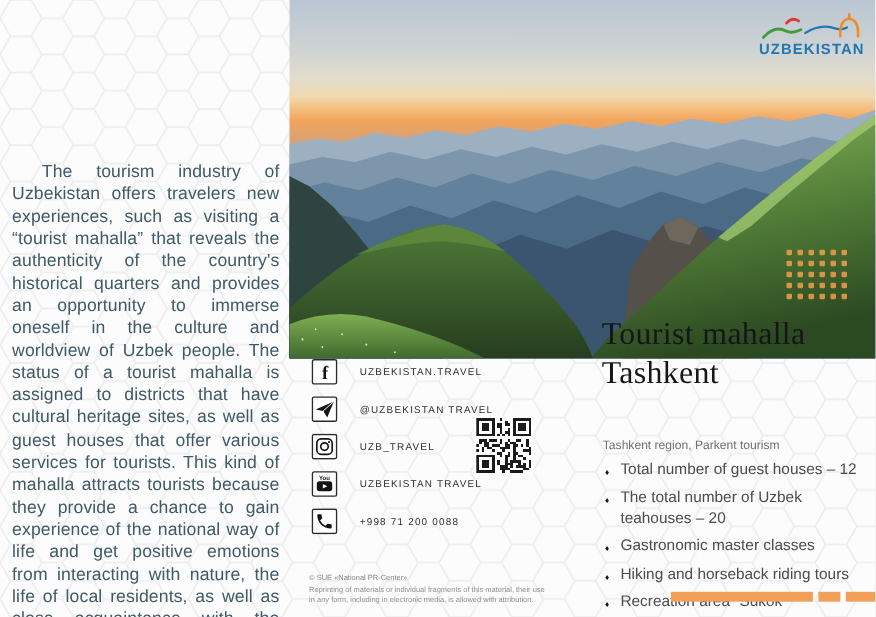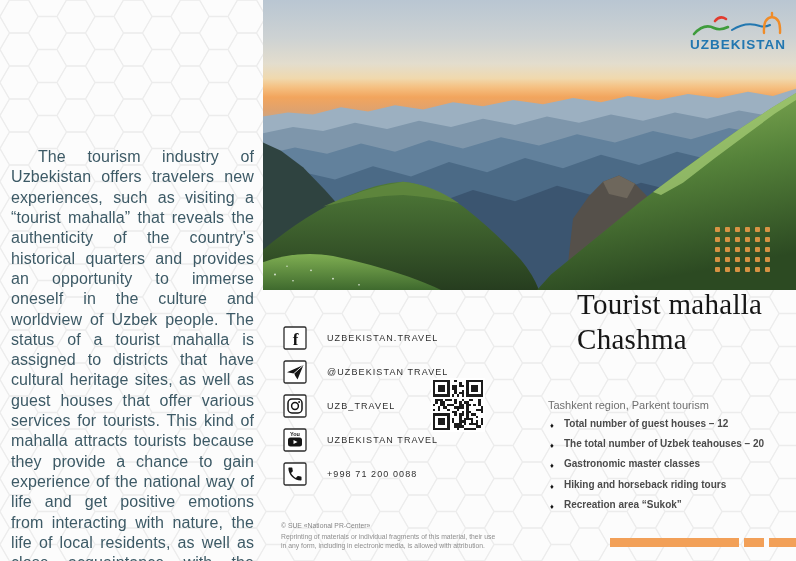--- a/index.html
+++ b/index.html
@@ -1,21 +1,21 @@
 <!DOCTYPE html>
 <html><head>
 <meta charset="utf-8">
 <style>
   html,body{margin:0;padding:0;background:#e9e9e9;}
   .page{position:relative;width:796px;height:561px;background:#fcfcfc;overflow:hidden;
         font-family:"Liberation Sans",sans-serif;margin:0 auto;}
   .pattern-layer{position:absolute;left:0;top:0;width:796px;height:561px;}
 
   
-  .photo{position:absolute;left:263px;top:0;width:533px;height:290px;}
+  .photo{position:absolute;left:263px;top:0;width:533px;height:326px;}
   .photo > svg.scene{display:block;width:100%;height:100%;}
   .logo{position:absolute;top:10px;right:6px;width:104px;height:46px;}
   .dot-grid{position:absolute;left:452px;top:227px;display:grid;
             grid-template-columns:repeat(6,5px);grid-auto-rows:5px;gap:5px;}
   .dot{background:#EE9C48;border-radius:1px;opacity:.88;}
 
   
   .para{position:absolute;left:11px;top:147px;width:243px;font-size:16px;line-height:1.27;
         text-align:justify;color:#3D5A66;letter-spacing:.1px;}
   .para p{margin:0;text-indent:27px;}
@@ -27,24 +27,24 @@
   .clabel{font-size:9px;letter-spacing:1.1px;color:#2f2f2f;white-space:nowrap;padding-left:10px;}
   .qr{position:absolute;left:431px;top:378px;width:54px;height:54px;background:#fff;
       padding:2px;box-sizing:border-box;}
   .qr svg{display:block;width:100%;height:100%;shape-rendering:crispEdges;}
   .footer{position:absolute;left:281px;top:522px;width:250px;font-size:6.8px;
           line-height:1.3;color:#8f8f8f;}
   .footer .cline{margin-bottom:2px;color:#858585;}
 
   
   .rtitle{position:absolute;left:547px;top:287px;font-family:"Liberation Serif",serif;
-          font-weight:400;font-size:29px;line-height:1.22;color:#161616;letter-spacing:.3px;margin-left:30px;}
+          font-weight:400;font-size:29px;line-height:1.22;color:#161616;letter-spacing:.3px;}
   .rsub{position:absolute;left:548px;top:399px;font-size:11px;color:#6f6f6f;}
   .rlist{position:absolute;left:548px;top:417px;width:240px;}
-  .ritem{display:flex;gap:8px;margin-bottom:7px;font-size:10px;line-height:1.32;color:#4b4b4b;font-weight:bold;}
+  .ritem{display:flex;gap:8px;margin-bottom:7px;font-size:14px;line-height:1.32;color:#4b4b4b;}
   .dmark{flex:0 0 auto;width:8px;text-align:center;}
   .dmark::before{content:"\2666";font-size:7.5px;color:#141414;position:relative;top:1px;}
 
   
   .bar{position:absolute;top:538px;height:9px;background:#F2A058;}
   .bar.b1{left:610px;width:129px;}
   .bar.b2{left:744px;width:20px;}
   .bar.b3{left:769px;width:27px;}
 </style>
 </head>
@@ -432,21 +432,21 @@
   </div>
 
   <div class="footer">
     <div class="cline">© SUE «National PR-Center»</div>
     <div>Reprinting of materials or individual fragments of this material, their use</div>
     <div>in any form, including in electronic media, is allowed with attribution.</div>
   </div>
 
   <div class="rtitle">
     <div>Tourist mahalla</div>
-    <div>Chashma</div>
+    <div>Tashkent</div>
   </div>
 
   <div class="rsub">Tashkent region, Parkent tourism</div>
 
   <div class="rlist">
     <div class="ritem">
       <span class="dmark"></span>
       <span>Total number of guest houses – 12</span>
     </div>
     <div class="ritem">

